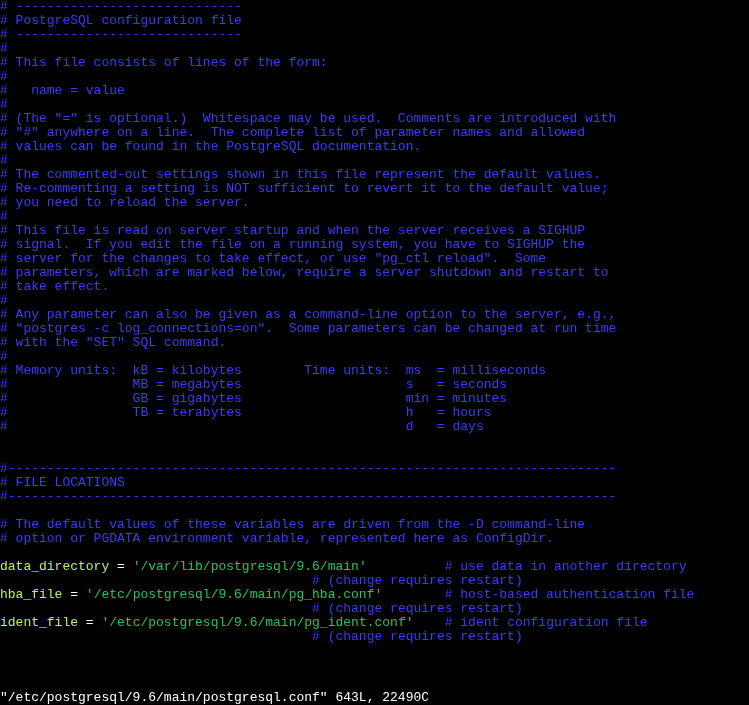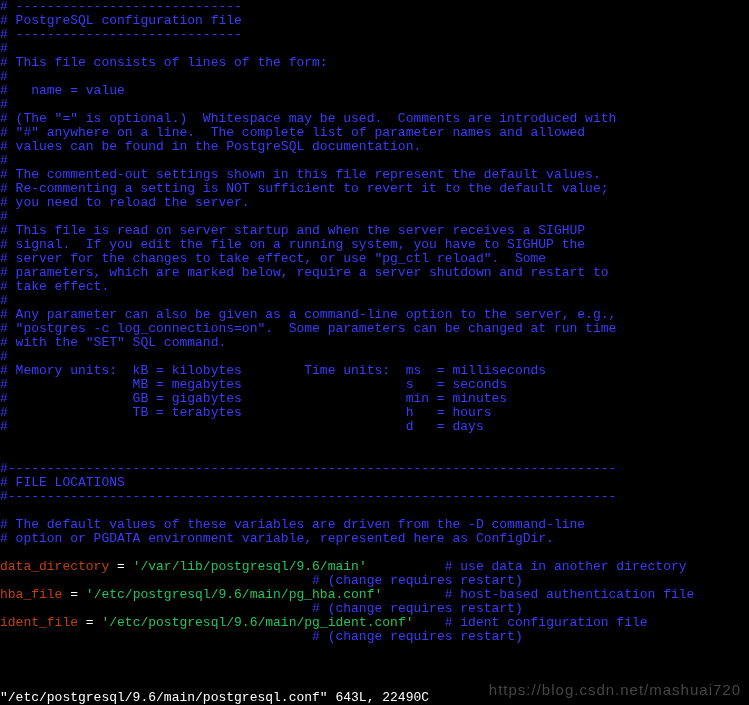--- a/index.html
+++ b/index.html
@@ -23,21 +23,21 @@
   }
   pre {
     margin: 0;
     padding: 0;
     white-space: pre;
     font-family: inherit;
     font-size: inherit;
     line-height: inherit;
   }
   .c  { color: #3b3bff; }          
-  .k  { color: #c2410c; }          
+  .k  { color: #bef264; }          
   .s  { color: #22c55e; }          
   .w  { color: #ffffff; }          
   .status {
     position: absolute;
     left: 0;
     bottom: 0;
     width: 100%;
     background: #000000;
     color: #ffffff;
     font-family: inherit;
@@ -55,14 +55,13 @@
   }
 </style>
 </head>
 <body>
 
 <div class="screen">
   <pre id="editor"><div><span class="c"># -----------------------------</span></div><div><span class="c"># PostgreSQL configuration file</span></div><div><span class="c"># -----------------------------</span></div><div><span class="c">#</span></div><div><span class="c"># This file consists of lines of the form:</span></div><div><span class="c">#</span></div><div><span class="c">#   name = value</span></div><div><span class="c">#</span></div><div><span class="c"># (The "=" is optional.)  Whitespace may be used.  Comments are introduced with</span></div><div><span class="c"># "#" anywhere on a line.  The complete list of parameter names and allowed</span></div><div><span class="c"># values can be found in the PostgreSQL documentation.</span></div><div><span class="c">#</span></div><div><span class="c"># The commented-out settings shown in this file represent the default values.</span></div><div><span class="c"># Re-commenting a setting is NOT sufficient to revert it to the default value;</span></div><div><span class="c"># you need to reload the server.</span></div><div><span class="c">#</span></div><div><span class="c"># This file is read on server startup and when the server receives a SIGHUP</span></div><div><span class="c"># signal.  If you edit the file on a running system, you have to SIGHUP the</span></div><div><span class="c"># server for the changes to take effect, or use "pg_ctl reload".  Some</span></div><div><span class="c"># parameters, which are marked below, require a server shutdown and restart to</span></div><div><span class="c"># take effect.</span></div><div><span class="c">#</span></div><div><span class="c"># Any parameter can also be given as a command-line option to the server, e.g.,</span></div><div><span class="c"># "postgres -c log_connections=on".  Some parameters can be changed at run time</span></div><div><span class="c"># with the "SET" SQL command.</span></div><div><span class="c">#</span></div><div><span class="c"># Memory units:  kB = kilobytes        Time units:  ms  = milliseconds</span></div><div><span class="c">#                MB = megabytes                     s   = seconds</span></div><div><span class="c">#                GB = gigabytes                     min = minutes</span></div><div><span class="c">#                TB = terabytes                     h   = hours</span></div><div><span class="c">#                                                   d   = days</span></div><div>&nbsp;</div><div>&nbsp;</div><div><span class="c">#------------------------------------------------------------------------------</span></div><div><span class="c"># FILE LOCATIONS</span></div><div><span class="c">#------------------------------------------------------------------------------</span></div><div>&nbsp;</div><div><span class="c"># The default values of these variables are driven from the -D command-line</span></div><div><span class="c"># option or PGDATA environment variable, represented here as ConfigDir.</span></div><div>&nbsp;</div><div><span class="k">data_directory </span><span class="w">= </span><span class="s">'/var/lib/postgresql/9.6/main'</span><span class="w">          </span><span class="c"># use data in another directory</span></div><div><span class="w">                                        </span><span class="c"># (change requires restart)</span></div><div><span class="k">hba_file </span><span class="w">= </span><span class="s">'/etc/postgresql/9.6/main/pg_hba.conf'</span><span class="w">        </span><span class="c"># host-based authentication file</span></div><div><span class="w">                                        </span><span class="c"># (change requires restart)</span></div><div><span class="k">ident_file </span><span class="w">= </span><span class="s">'/etc/postgresql/9.6/main/pg_ident.conf'</span><span class="w">    </span><span class="c"># ident configuration file</span></div><div><span class="w">                                        </span><span class="c"># (change requires restart)</span></div></pre>
   <div class="status">
     <pre>"/etc/postgresql/9.6/main/postgresql.conf" 643L, 22490C</pre>
   </div>
-  <div class="watermark">https://blog.csdn.net/mashuai720</div>
 </div>
 
 </body></html>

